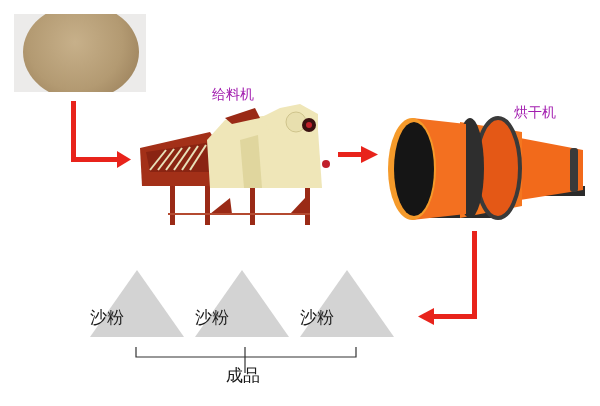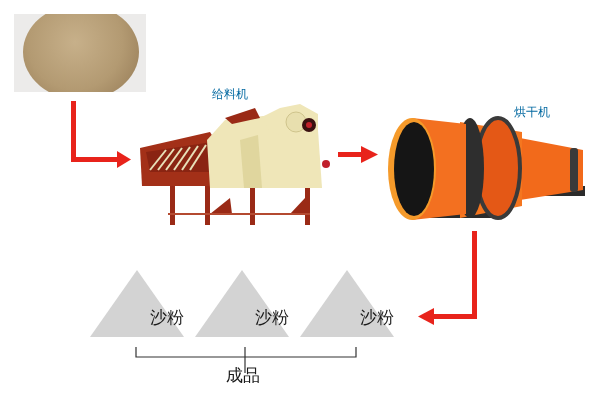--- a/index.html
+++ b/index.html
@@ -1,20 +1,20 @@
 <!DOCTYPE html>
 <html><head>
 <meta charset="utf-8">
 <style>
   html, body { margin:0; padding:0; background:#ffffff; }
   body { width:600px; height:406px; position:relative; overflow:hidden;
          font-family: "DejaVu Sans", sans-serif; }
   .abs { position:absolute; }
-  .label { font-size:12px; color:#0369a1; white-space:nowrap; }
-  .tri-label { font-size:17px; color:#1a1a1a; width:94px; text-align:right; }
+  .label { font-size:14px; color:#a21caf; white-space:nowrap; }
+  .tri-label { font-size:17px; color:#1a1a1a; width:94px; text-align:left; }
   .result-label { font-size:17px; color:#1a1a1a; }
 </style>
 </head>
 <body>
 
 <div class="abs" style="left:14px;top:14px;width:132px;height:78px;background:#ecebea;overflow:hidden;">
   <div style="position:absolute;left:9px;top:-10px;width:116px;height:96px;border-radius:50%;
               background:radial-gradient(circle at 45% 40%, #c7b08a 0%, #b39a72 55%, #a08660 80%, #9a8466 100%);"></div>
 </div>
 

